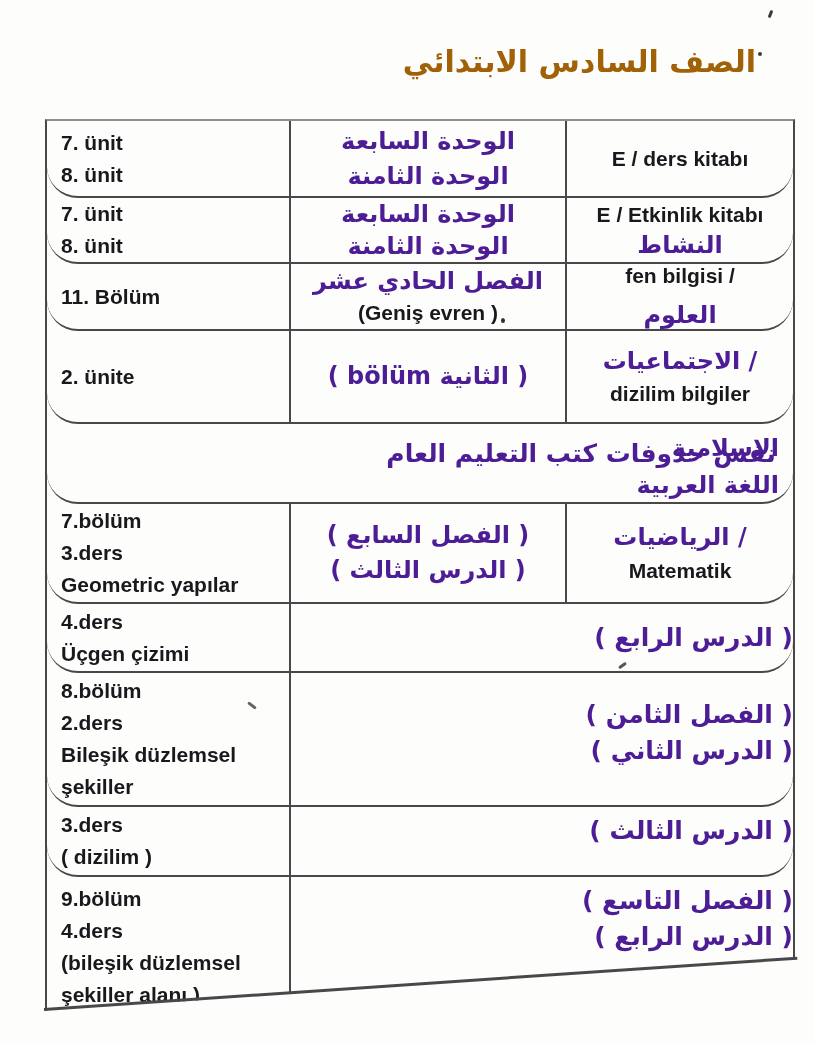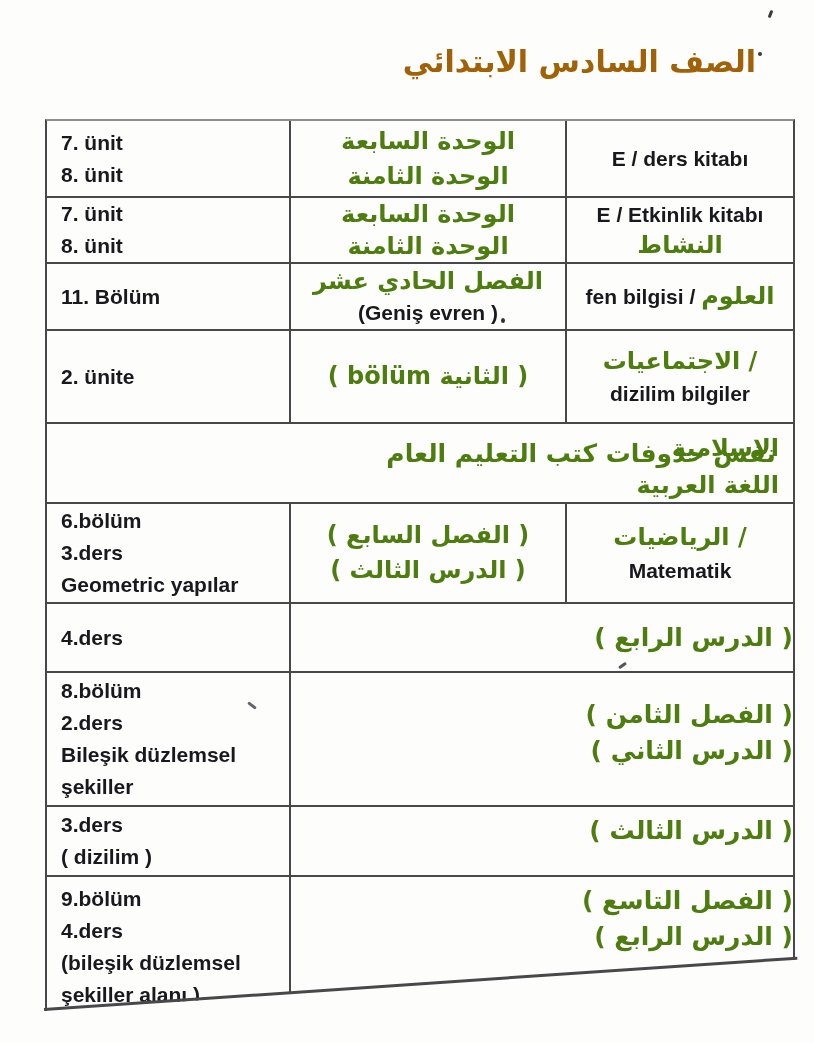--- a/index.html
+++ b/index.html
@@ -14,39 +14,39 @@
     font-family:"DejaVu Sans",sans-serif;
     font-weight:bold;font-size:30px;color:#a16207;
     letter-spacing:0.5px;
   }
   .tbl{
     position:absolute;left:45px;top:119px;width:750px;height:892px;
     box-sizing:border-box;
     border:2px solid #48484b;border-top:2px solid #8e8e90;border-bottom:none;
     clip-path:polygon(0 0,100% 0,100% 840px,0 100%);
   }
-  .row{display:flex;box-sizing:border-box;border-bottom:2px solid #48484b;}
+  .row{display:flex;box-sizing:border-box;border-bottom:2px solid #48484b;border-radius:31px;}
   .r1{height:77px}.r2{height:66px}.r3{height:67px}.r4{height:93px}
   .r5{height:80px}.r6{height:100px}.r7{height:69px}.r8{height:134px}
   .r9{height:70px}.r10{height:150px;border-bottom:none}
   .cell{box-sizing:border-box;display:flex;flex-direction:column;justify-content:center;}
   .c1{width:244px;border-right:2px solid #48484b;align-items:flex-start;padding-left:14px;}
   .c2{width:276px;border-right:2px solid #48484b;align-items:center;text-align:center;}
   .c3{flex:1;align-items:center;text-align:center;}
   .c2m{flex:1;align-items:flex-end;text-align:center;}
   .cfull{flex:1;position:relative;}
   .top-align{justify-content:flex-start;padding-top:6px;}
   .top-align-lg{justify-content:flex-start;padding-top:24px;}
   .lat{font-family:"Liberation Sans","DejaVu Sans",sans-serif;font-weight:600;
        font-size:21px;line-height:32px;color:#18181d;white-space:nowrap;}
   .lat-sm{line-height:31px;}
   .ar{font-family:"DejaVu Sans",sans-serif;font-weight:bold;font-size:24px;
-      line-height:35px;color:#4d7c0f;white-space:nowrap;}
+      line-height:35px;color:#4c1d95;white-space:nowrap;}
   .ar-lg{font-size:25px;line-height:36px;}
-  .mixline{display:flex;flex-direction:row;align-items:center;gap:6px;}
+  .mixline{display:flex;flex-direction:column;align-items:center;gap:6px;}
   .r5-center{position:absolute;left:140px;right:17px;top:12px;text-align:right;}
   .r5-right{position:absolute;right:14px;top:6px;text-align:right;line-height:37px;}
   .bottom-line{
     position:absolute;left:44px;top:1008px;width:755px;height:3px;
     background:#48484b;transform-origin:0 50%;transform:rotate(-3.9deg);
   }
   .speck{position:absolute;background:#3a3a3e;}
   .spk1{top:10px;left:769px;width:3px;height:8px;border-radius:2px;transform:rotate(22deg);}
   .spk2{top:52px;left:758px;width:4px;height:4px;border-radius:50%;}
   .spk3{top:664px;left:618px;width:9px;height:3px;border-radius:2px;transform:rotate(-35deg);background:#55555a;}
@@ -123,37 +123,38 @@
       <span class="ar ar-lg r5-center">نفس حذوفات كتب التعليم العام</span>
       <span class="ar r5-right">
         <span style="display:block">الاسلامية</span>
         <span style="display:block">اللغة العربية</span>
       </span>
     </div>
   </div>
 
   <div class="row r6">
     <div class="cell c1">
-      <span class="lat">6.bölüm</span>
+      <span class="lat">7.bölüm</span>
       <span class="lat">3.ders</span>
       <span class="lat">Geometric yapılar</span>
     </div>
     <div class="cell c2">
       <span class="ar">( الفصل السابع )</span>
       <span class="ar">( الدرس الثالث )</span>
     </div>
     <div class="cell c3">
       <span class="ar">الرياضيات /</span>
       <span class="lat">Matematik</span>
     </div>
   </div>
 
   <div class="row r7">
     <div class="cell c1">
       <span class="lat">4.ders</span>
+      <span class="lat">Üçgen çizimi</span>
     </div>
     <div class="cell c2m">
       <span class="ar ar-lg">( الدرس الرابع )</span>
     </div>
   </div>
 
   <div class="row r8">
     <div class="cell c1">
       <span class="lat">8.bölüm</span>
       <span class="lat">2.ders</span>

